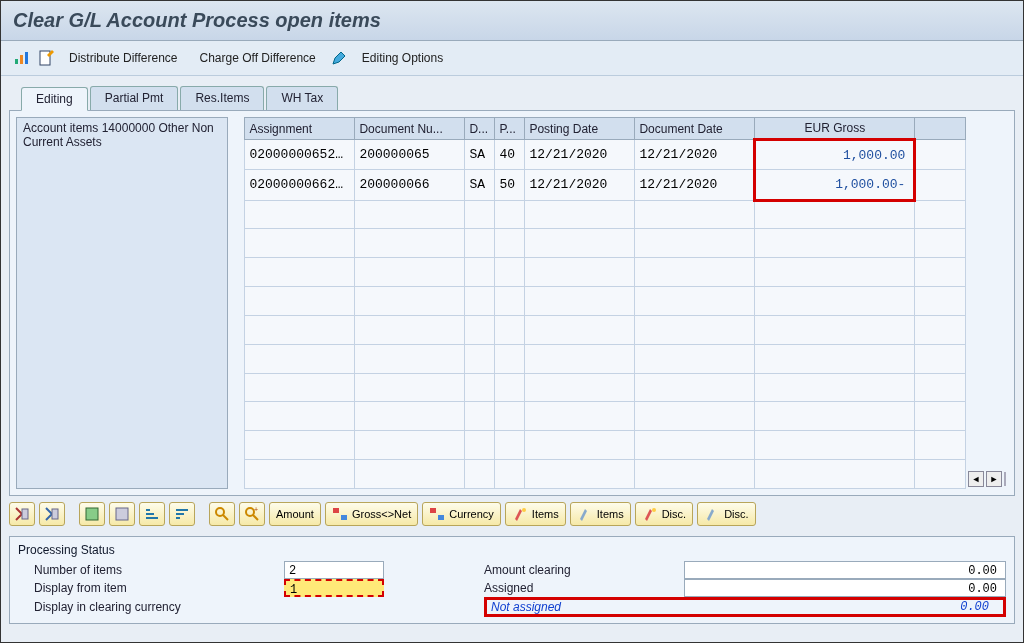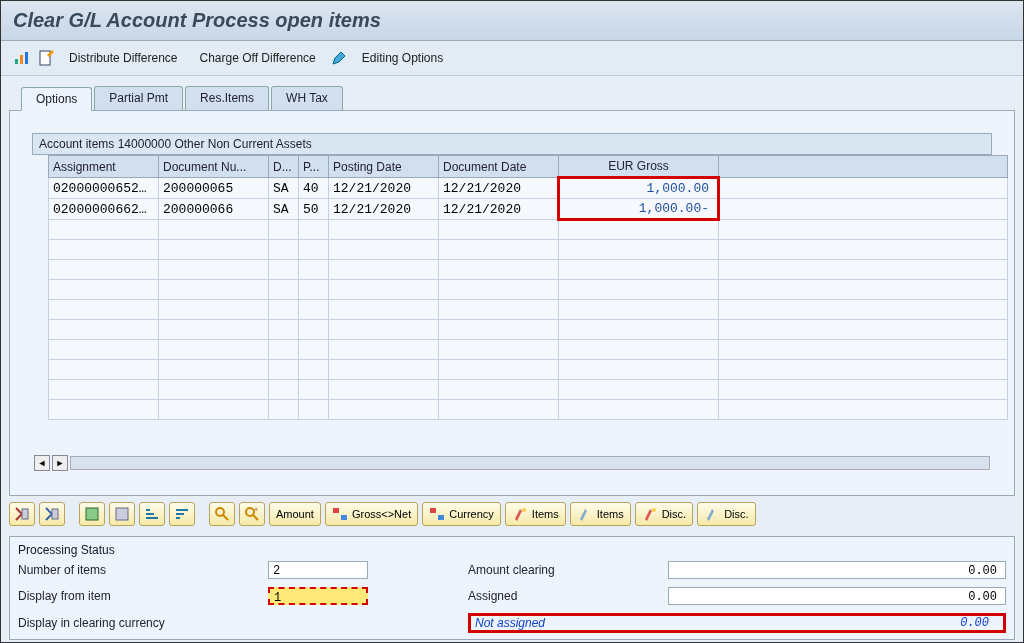--- a/index.html
+++ b/index.html
@@ -63,24 +63,24 @@
     background: #eef4fb;
     font-weight: normal;
     position: relative;
     top: 1px;
     border-bottom: 1px solid #eef4fb;
   }
   .content-panel {
     margin: 0 8px;
     background: #eef4fb;
     border: 1px solid #9ab;
-    padding: 22px;
+    padding: 6px;
     height: 386px;
     display: flex;
-    flex-direction: column;
+    flex-direction: row;
   }
   .panel-header {
     background: #dbe6f3;
     border: 1px solid #9ab;
     padding: 3px 6px;
     font-size: 12px;
     color: #223;
   }
   .data-table {
     border-collapse: collapse;
@@ -165,23 +165,24 @@
     padding: 6px 8px;
   }
   .status-title {
     color: #0f172a;
     margin-bottom: 4px;
     font-size: 12px;
   }
   .status-grid {
     display: grid;
     grid-template-columns: 250px 100px 100px 200px 1fr;
-    row-gap: 8px;
+    row-gap: 0;
     align-items: center;
     font-size: 12px;
+    margin-left: 16px;
   }
   .status-label { color: #223; }
   .status-field {
     background: #fff;
     border: 1px solid #9ab;
     padding: 1px 4px;
     text-align: right;
     font-family: "Courier New", monospace;
     height: 18px;
     line-height: 16px;
@@ -222,21 +223,21 @@
   <span class="tb-label">Charge Off Difference</span>
   <span class="tb-icon">
     <svg class="icon-svg" viewBox="0 0 16 16">
         <path d="M2 14 L4 8 L10 2 L14 6 L8 12 Z" fill="#4ad" stroke="#068"></path>
       </svg>
   </span>
   <span class="tb-label">Editing Options</span>
 </div>
 
 <div class="tab-strip">
-  <div class="tab active">Options</div>
+  <div class="tab active">Editing</div>
   <div class="tab">Partial Pmt</div>
   <div class="tab">Res.Items</div>
   <div class="tab">WH Tax</div>
 </div>
 
 <div class="content-panel">
   <div class="panel-header">Account items 14000000 Other Non Current Assets</div>
   <table class="data-table">
     <colgroup>
       <col style="width:110px">

